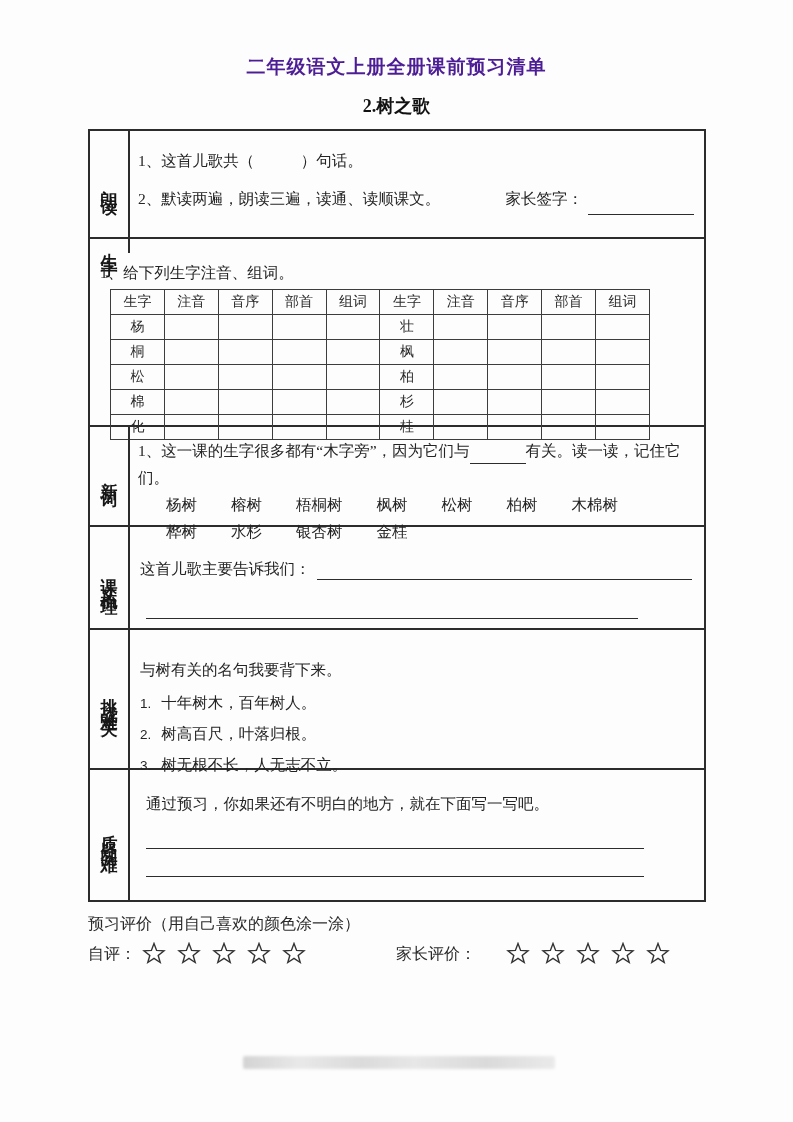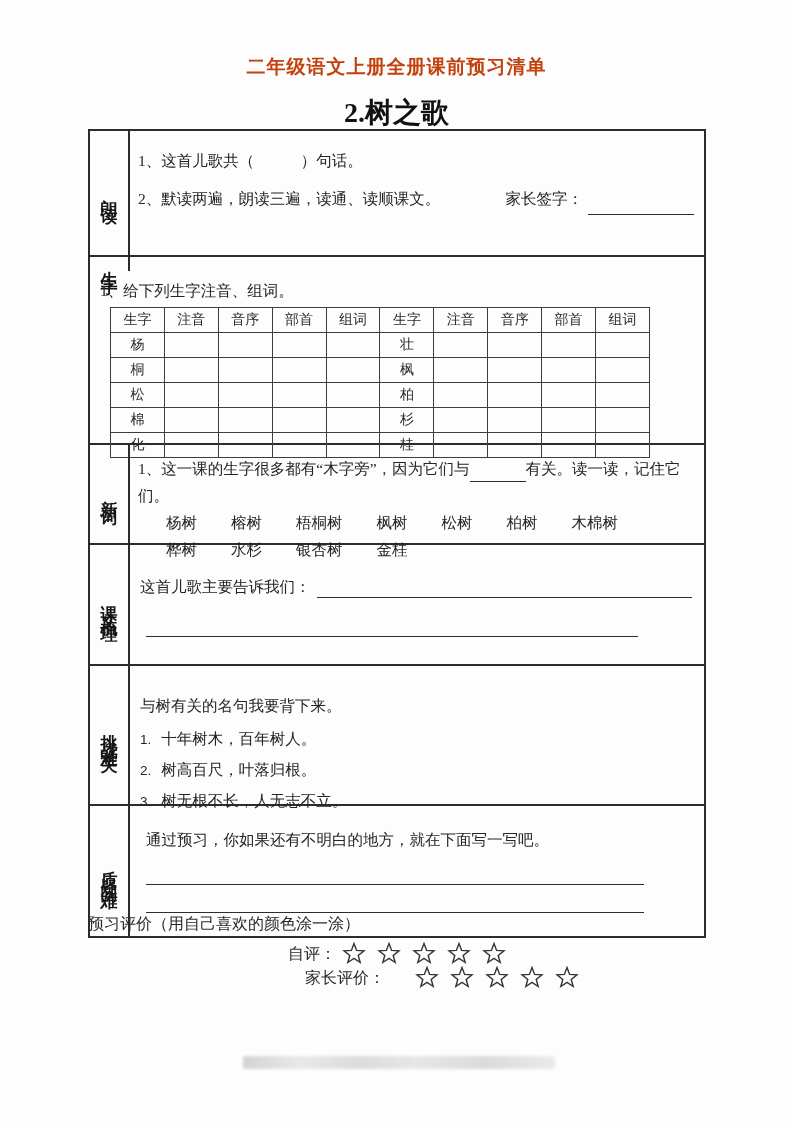--- a/index.html
+++ b/index.html
@@ -7,47 +7,47 @@
   body {
     position:relative;
     background:#fdfdfd;
     font-family:"Liberation Serif","DejaVu Serif",serif;
     color:#242424;
     overflow:hidden;
   }
   .doc-title {
     position:absolute; top:54px; left:0; width:100%;
     text-align:center; font-size:19px; font-weight:600;
-    letter-spacing:1px; color:#c2410c;
+    letter-spacing:1px; color:#4c1d95;
   }
   .lesson-title {
     position:absolute; top:94px; left:0; width:100%;
-    text-align:center; font-size:28px; font-weight:700; color:#111;
+    text-align:center; font-size:18px; font-weight:700; color:#111;
   }
   
   .sheet {
     position:absolute; left:88px; top:129px; width:618px;
     border:2px solid #2c2c2c;
   }
   .trow { display:flex; border-bottom:2px solid #2c2c2c; }
   .trow:last-child { border-bottom:none; }
   .rlabel {
     width:40px; min-width:40px; border-right:2px solid #2c2c2c;
     display:flex; align-items:center; justify-content:center;
   }
   .rlabel span {
     writing-mode:vertical-rl; text-orientation:upright;
     font-family:"Liberation Sans","DejaVu Sans",sans-serif;
     font-weight:700; font-size:17px; letter-spacing:7px; color:#161616;
   }
   .rcontent { flex:1; min-width:0; padding:8px 10px 4px 8px; font-size:15.5px; }
-  .h-langdu  { height:126px; }
+  .h-langdu  { height:108px; }
   .h-shengzi { height:188px;flex-direction:column; }
   .h-xinci   { height:100px; }
-  .h-kewen   { height:121px; }
+  .h-kewen   { height:103px; }
   .h-tiao    { height:140px; }
   .h-zhiyi   { height:130px; }
   
   .ld-line { line-height:32px; margin-top:6px; display:flex; }
   .sign-group { margin-left:auto; display:flex; align-items:flex-end; }
   .blank { display:inline-block; border-bottom:1.5px solid #2c2c2c; }
   .sign-blank { width:106px; height:22px; margin-left:5px; }
   
   .sz-prompt { margin:2px 0 5px 2px; }
   table.sz { border-collapse:collapse; table-layout:fixed; width:540px; margin-left:12px; }
@@ -66,21 +66,21 @@
   
   .tz-intro { margin:18px 0 4px 2px; line-height:28px; }
   .quote-line { display:flex; align-items:baseline; line-height:30px; padding-left:2px; }
   .q-num { font-family:"Liberation Sans","DejaVu Sans",sans-serif; font-size:13.5px; margin-right:10px; }
   
   .zy-prompt { margin:12px 0 0 8px; line-height:28px; }
   .zy-blank { width:498px; height:0; border-bottom:1.5px solid #2c2c2c; margin:30px 0 0 8px; }
   .zy-blank.second { margin-top:27px; }
   
   .footer { position:absolute; left:88px; top:914px; width:618px; font-size:16px; color:#2a2a2a; }
-  .f-line2 { display:flex; align-items:center; margin-top:7px;flex-direction:column; }
+  .f-line2 { display:flex; align-items:center; margin-top:7px; }
   .eval-group { display:flex; align-items:center; }
   .eval-group.parent { margin-left:90px;gap:24px; }
   .stars { display:inline-flex; gap:11px; margin-left:6px; }
   .star { width:24px; height:24px; }
   
   .watermark {
     position:absolute; left:243px; top:1056px; width:312px; height:13px;
     background:linear-gradient(90deg,#c9c9c9,#e4e4e4 18%,#d3d3d3 38%,#e2e2e2 55%,#d2d2d2 78%,#e6e6e6);
     filter:blur(1.5px); opacity:.8; border-radius:2px;
   }

